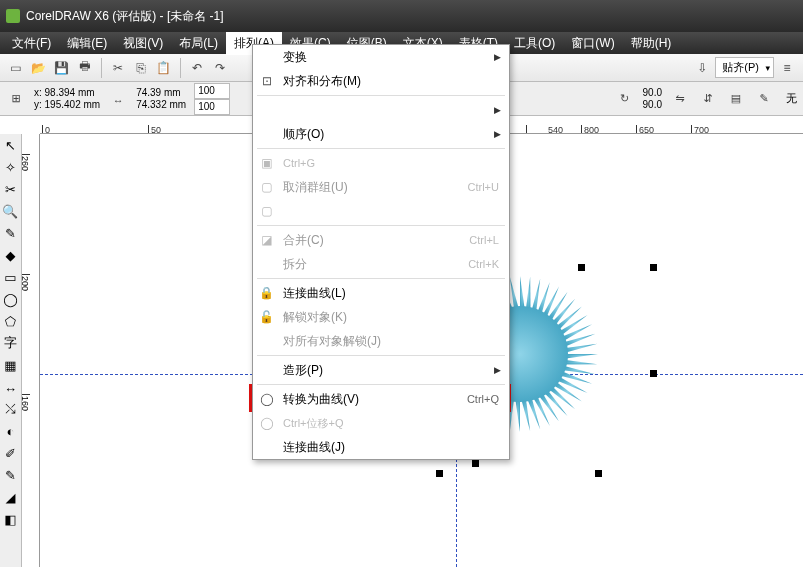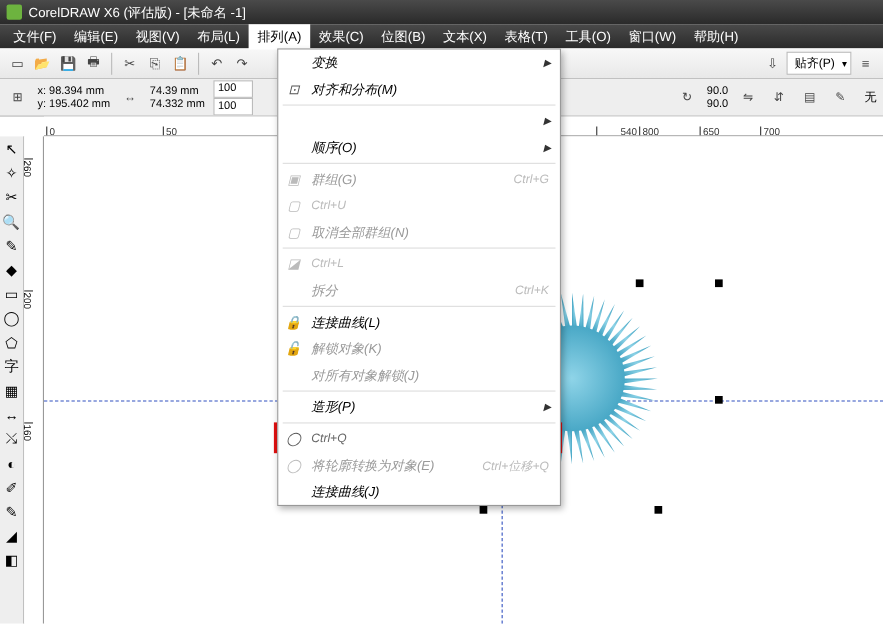--- a/index.html
+++ b/index.html
@@ -1,17 +1,17 @@
 <!DOCTYPE html>
 <html><head>
 <meta charset="utf-8">
 <style>
 * { box-sizing: border-box; margin: 0; padding: 0; font-family: "Microsoft YaHei", SimSun, sans-serif; }
 body { width: 803px; height: 567px; background: #fff; overflow: hidden; position: relative; font-size: 12px; }
-.titlebar { height: 22px; background: linear-gradient(#4a4a4a, #2a2a2a); color: #fff; display: flex; align-items: center; padding: 0 6px; }
+.titlebar { height: 32px; background: linear-gradient(#4a4a4a, #2a2a2a); color: #fff; display: flex; align-items: center; padding: 0 6px; }
 .titlebar .logo { width: 14px; height: 14px; background: #6db33f; border-radius: 2px; margin-right: 6px; }
 .menubar { height: 22px; background: linear-gradient(#4a4a4a, #2a2a2a); display: flex; align-items: center; padding: 0 4px; }
 .menubar span { color: #fff; padding: 3px 8px; cursor: pointer; }
 .menubar .active { background: #fff; color: #000; }
 .toolbar1 { height: 28px; background: linear-gradient(#f8f8f8, #e8e8e8); border-bottom: 1px solid #bbb; display: flex; align-items: center; padding: 0 6px; gap: 3px; }
 .tbtn { width: 20px; height: 20px; display: inline-flex; align-items: center; justify-content: center; cursor: pointer; color: #444; }
 .tsep { width: 1px; height: 20px; background: #bbb; margin: 0 3px; }
 .toolbar2 { height: 34px; background: #eee; border-bottom: 1px solid #bbb; display: flex; align-items: center; padding: 0 6px; gap: 8px; font-size: 11px; }
 .coord-block { display: flex; flex-direction: column; font-size: 10px; line-height: 12px; }
 .ruler-h { height: 18px; background: #fff; border-bottom: 1px solid #999; margin-left: 40px; display: flex; font-size: 9px; color: #333; align-items: flex-end; position: relative; }
@@ -19,21 +19,21 @@
 .workarea { display: flex; height: calc(567px - 22px - 22px - 28px - 34px - 18px); }
 .toolbox { width: 22px; background: #eee; border-right: 1px solid #bbb; display: flex; flex-direction: column; align-items: center; padding-top: 2px; gap: 4px; }
 .tool { width: 18px; height: 18px; display: flex; align-items: center; justify-content: center; cursor: pointer; font-size: 13px; }
 .ruler-v { width: 18px; background: #fff; border-right: 1px solid #999; position: relative; font-size: 9px; }
 .ruler-v .tick { position: absolute; left: 0; border-top: 1px solid #333; width: 8px; padding-top: 1px; }
 .canvas { flex: 1; background: #fff; position: relative; }
 .guide-h { position: absolute; left: 0; right: 0; border-top: 1px dashed #3050c0; }
 .guide-v { position: absolute; top: 0; bottom: 0; border-left: 1px dashed #3050c0; }
 .sun { position: absolute; width: 160px; height: 160px; border-radius: 50%; }
 .handle { position: absolute; width: 7px; height: 7px; background: #000; }
-.dropdown { position: absolute; left: 252px; top: 44px; width: 258px; background: #fff; border: 1px solid #999; box-shadow: 2px 3px 6px rgba(0,0,0,0.3); z-index: 100; font-style: italic; }
+.dropdown { position: absolute; left: 252px; top: 44px; width: 258px; background: #fff; border: 1px solid #999; box-shadow: 2px 3px 6px rgba(0,0,0,0.3); z-index: 100; }
 .mitem { display: flex; align-items: center; height: 24px; padding: 0 10px 0 30px; position: relative; cursor: pointer; }
 .mitem .ic { position: absolute; left: 6px; width: 16px; text-align: center; color: #555; }
 .mitem .lbl { flex: 1; }
 .mitem .sc { color: #666; font-size: 11px; }
 .mitem .arr { position: absolute; right: 8px; font-size: 9px; color: #333; }
 .mitem.disabled { color: #999; }
 .mitem.disabled .sc, .mitem.disabled .ic { color: #bbb; }
 .msep { height: 1px; background: #ddd; margin: 2px 4px; }
 .highlight { position: absolute; border: 3px solid #e01010; }
 .snap-dd { display: inline-flex; align-items: center; border: 1px solid #bbb; padding: 2px 14px 2px 6px; background: #fff; position: relative; font-size: 11px; }
@@ -106,21 +106,21 @@
   <span class="tbtn">⇵</span>
   <span class="tbtn">▤</span>
   <span class="tbtn">✎</span>
   <span style="margin-left:4px">无</span>
 </div>
 
 <div class="ruler-h" id="rulerH">
     <div class="tick" style="left: 2px;">0</div>
     <div class="tick" style="left: 108px;">50</div>
     <div class="tick" style="left: 214px;">100</div>
-    <div class="tick" style="left: 502px; padding-left: 21px;">540</div>
+    <div class="tick" style="left: 486px; padding-left: 21px;">540</div>
     <div class="tick" style="left: 541px;">800</div>
     <div class="tick" style="left: 596px;">650</div>
     <div class="tick" style="left: 651px;">700</div>
   </div>
 
 <div class="workarea">
   <div class="toolbox">
     <span class="tool">↖</span>
     <span class="tool">✧</span>
     <span class="tool">✂</span>
@@ -230,34 +230,34 @@
     <div class="mitem">
       <span class="arr">▶</span>
     </div>
     <div class="mitem">
       <span class="lbl">顺序(O)</span>
       <span class="arr">▶</span>
     </div>
     <div class="msep"></div>
     <div class="mitem disabled">
       <span class="ic">▣</span>
-      <span class="lbl">群组(G)</span>
       <span class="sc">Ctrl+G</span>
     </div>
     <div class="mitem disabled">
       <span class="ic">▢</span>
+      <span class="lbl">取消群组(U)</span>
       <span class="sc">Ctrl+U</span>
     </div>
     <div class="mitem disabled">
       <span class="ic">▢</span>
-      <span class="lbl">取消全部群组(N)</span>
     </div>
     <div class="msep"></div>
     <div class="mitem disabled">
       <span class="ic">◪</span>
+      <span class="lbl">合并(C)</span>
       <span class="sc">Ctrl+L</span>
     </div>
     <div class="mitem disabled">
       <span class="lbl">拆分</span>
       <span class="sc">Ctrl+K</span>
     </div>
     <div class="msep"></div>
     <div class="mitem">
       <span class="ic">🔒</span>
       <span class="lbl">连接曲线(L)</span>
@@ -270,25 +270,25 @@
       <span class="lbl">对所有对象解锁(J)</span>
     </div>
     <div class="msep"></div>
     <div class="mitem">
       <span class="lbl">造形(P)</span>
       <span class="arr">▶</span>
     </div>
     <div class="msep"></div>
     <div class="mitem">
       <span class="ic">◯</span>
+      <span class="lbl">转换为曲线(V)</span>
       <span class="sc">Ctrl+Q</span>
     </div>
     <div class="mitem disabled">
       <span class="ic">◯</span>
-      <span class="lbl">将轮廓转换为对象(E)</span>
       <span class="sc">Ctrl+位移+Q</span>
     </div>
     <div class="mitem">
       <span class="lbl">连接曲线(J)</span>
     </div>
   </div>
 
 <div class="highlight" style="left: 249px; top: 384px; width: 262px; height: 28px;"></div>
 
 </body></html>

